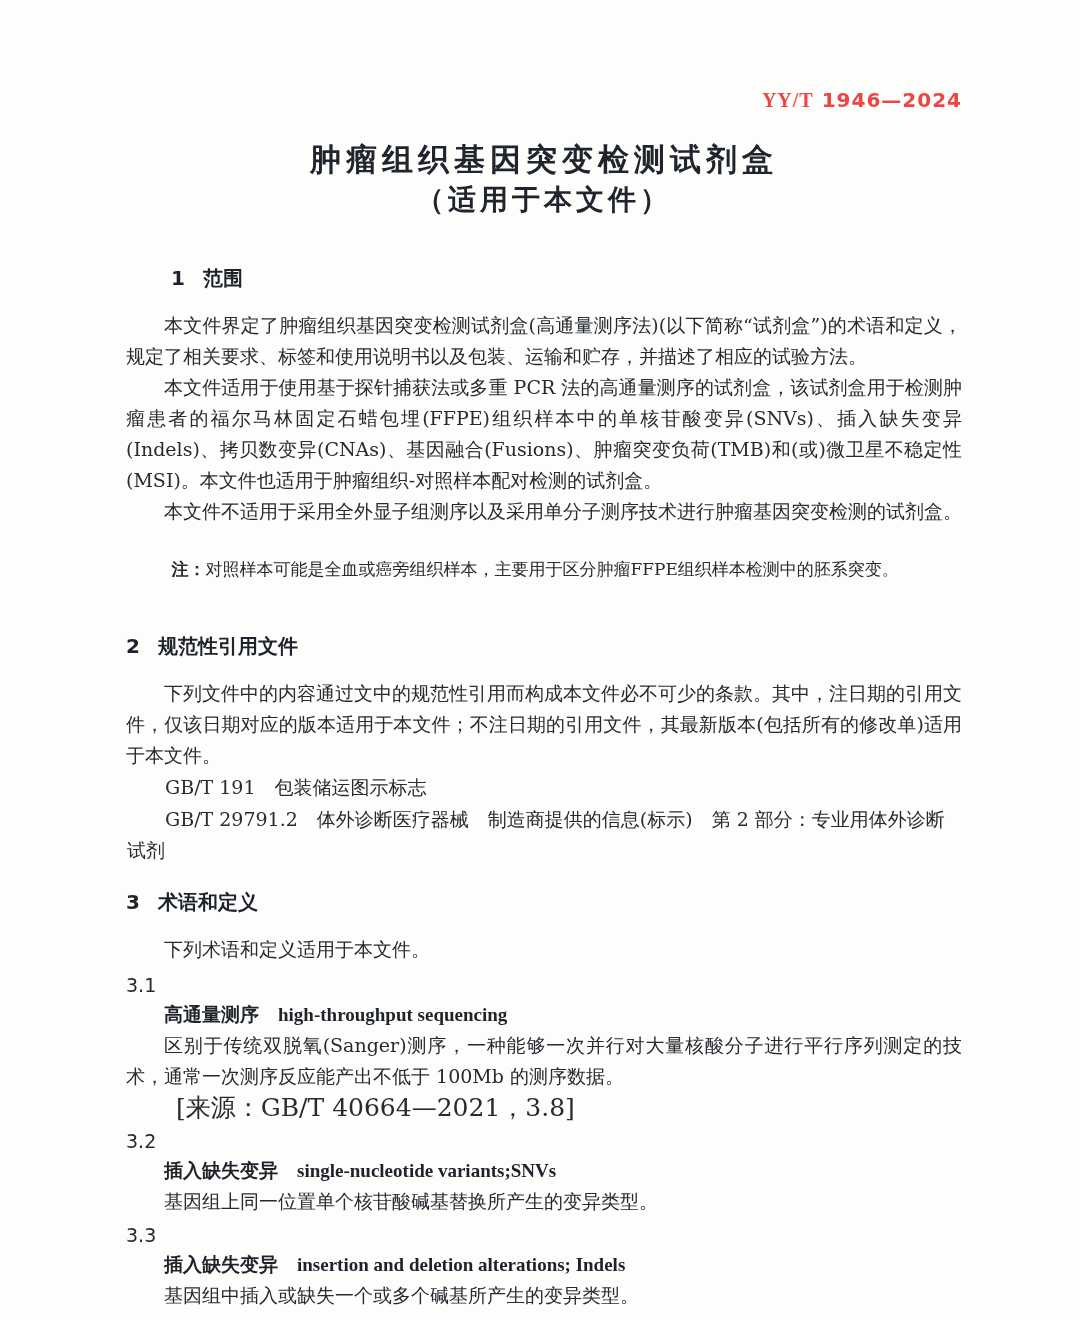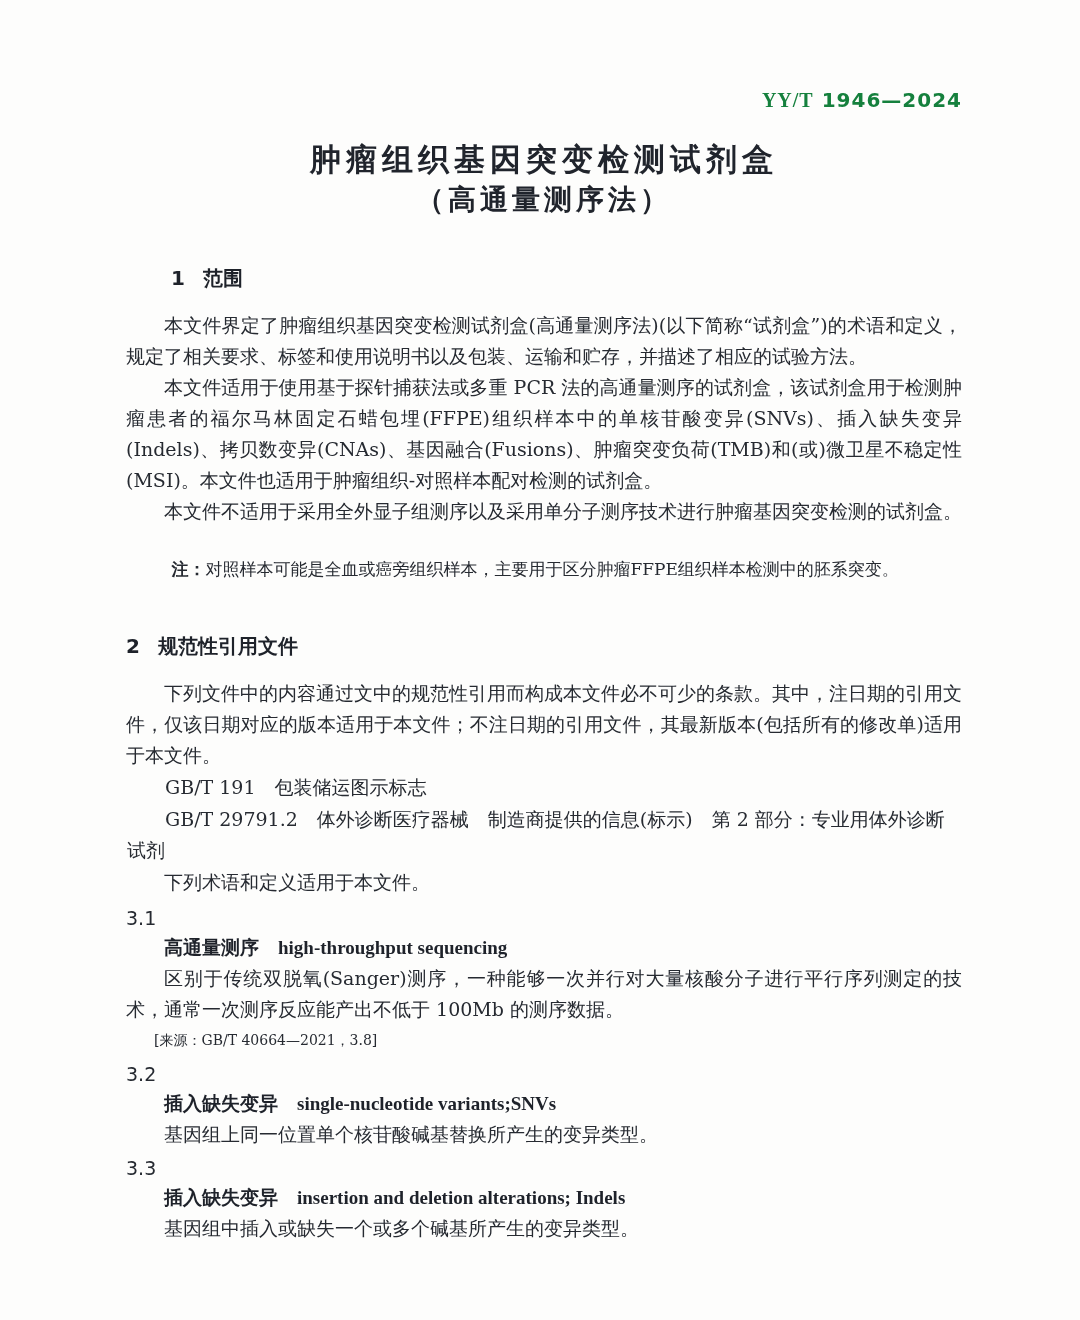--- a/index.html
+++ b/index.html
@@ -13,21 +13,21 @@
   .page{
     box-sizing:border-box;
     width:1080px;height:1320px;
     padding:88px 118px 0 126px;
     overflow:hidden;
   }
   .doc-number{
     text-align:right;
     font-size:20px;line-height:24px;
     letter-spacing:1px;
-    color:#15803d;
+    color:#ef4444;
   }
   .doc-number .prefix{font-weight:bold;font-family:"Liberation Serif",serif;margin-right:8px;}
   .doc-number .code{font-family:"DejaVu Sans","Liberation Sans",sans-serif;font-weight:600;}
   .title{
     margin-top:26px;
     text-align:center;
     font-family:"DejaVu Sans","Liberation Sans",sans-serif;
     font-weight:bold;
     font-size:31px;line-height:42px;
     letter-spacing:5px;
@@ -89,53 +89,56 @@
     font-family:"Liberation Serif","DejaVu Serif",serif;
     font-weight:bold;color:#1e222a;
   }
   .definition{
     margin:0;
     font-size:19px;line-height:31px;
     text-align:justify;
     text-indent:2em;
   }
   .source-line{
-    font-size:14px;line-height:31px;
+    font-size:25px;line-height:31px;
     text-indent:2em;
   }
 </style>
 </head>
 <body>
 
 <div class="page">
 
   <div class="doc-number">
     <span class="prefix">YY/T</span><span class="code">1946—2024</span>
   </div>
 
   <div class="title">肿瘤组织基因突变检测试剂盒</div>
-  <div class="subtitle">（高通量测序法）</div>
+  <div class="subtitle">（适用于本文件）</div>
 
   <div class="sec-heading first">
     <span class="num">1</span><span>范围</span>
   </div>
   <p class="para">本文件界定了肿瘤组织基因突变检测试剂盒(高通量测序法)(以下简称“试剂盒”)的术语和定义，规定了相关要求、标签和使用说明书以及包装、运输和贮存，并描述了相应的试验方法。</p>
   <p class="para">本文件适用于使用基于探针捕获法或多重 PCR 法的高通量测序的试剂盒，该试剂盒用于检测肿瘤患者的福尔马林固定石蜡包埋(FFPE)组织样本中的单核苷酸变异(SNVs)、插入缺失变异(Indels)、拷贝数变异(CNAs)、基因融合(Fusions)、肿瘤突变负荷(TMB)和(或)微卫星不稳定性(MSI)。本文件也适用于肿瘤组织-对照样本配对检测的试剂盒。</p>
   <p class="para">本文件不适用于采用全外显子组测序以及采用单分子测序技术进行肿瘤基因突变检测的试剂盒。</p>
   <p class="note">
     <span class="note-label">注：</span><span>对照样本可能是全血或癌旁组织样本，主要用于区分肿瘤FFPE组织样本检测中的胚系突变。</span>
   </p>
 
   <div class="sec-heading">
     <span class="num">2</span><span>规范性引用文件</span>
   </div>
   <p class="para">下列文件中的内容通过文中的规范性引用而构成本文件必不可少的条款。其中，注日期的引用文件，仅该日期对应的版本适用于本文件；不注日期的引用文件，其最新版本(包括所有的修改单)适用于本文件。</p>
   <p class="ref-line">GB/T 191　包装储运图示标志</p>
   <p class="ref-line">GB/T 29791.2　体外诊断医疗器械　制造商提供的信息(标示)　第 2 部分：专业用体外诊断试剂</p>
 
+  <div class="sec-heading">
+    <span class="num">3</span><span>术语和定义</span>
+  </div>
   <p class="para">下列术语和定义适用于本文件。</p>
 
   <div class="clause-num">3.1</div>
   <div class="term-line">
     <span class="term-zh">高通量测序</span><span class="term-en">high-throughput sequencing</span>
   </div>
   <p class="definition">区别于传统双脱氧(Sanger)测序，一种能够一次并行对大量核酸分子进行平行序列测定的技术，通常一次测序反应能产出不低于 100Mb 的测序数据。</p>
   <div class="source-line">[来源：GB/T 40664—2021，3.8]</div>
 
   <div class="clause-num later">3.2</div>

